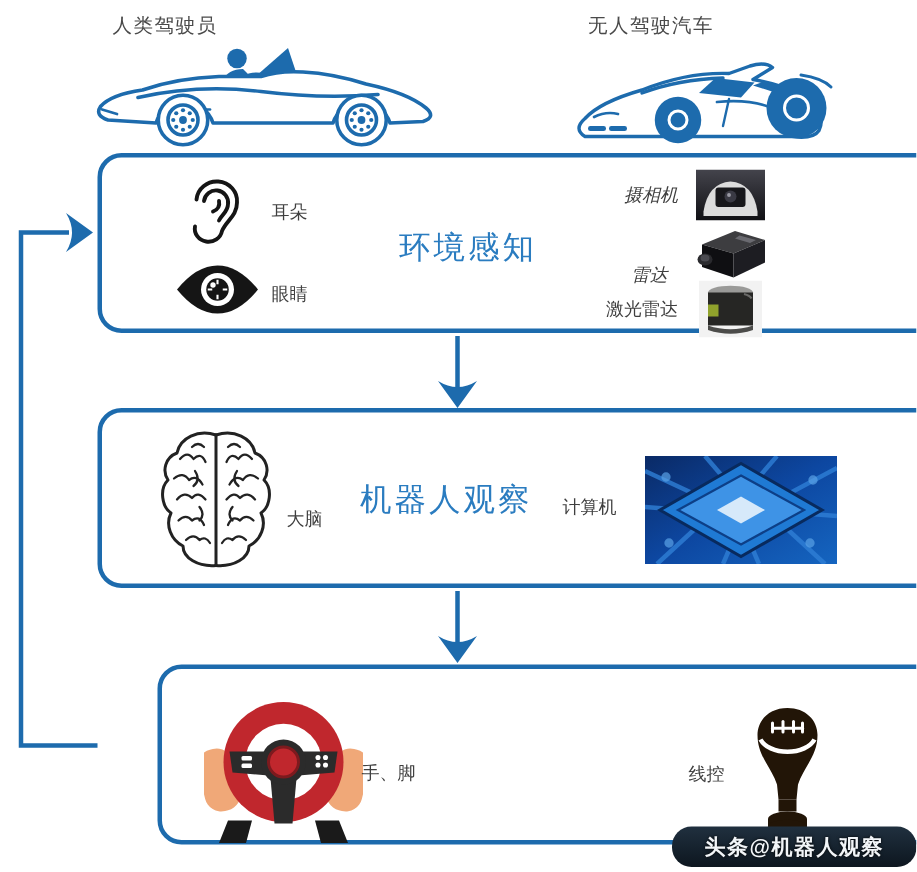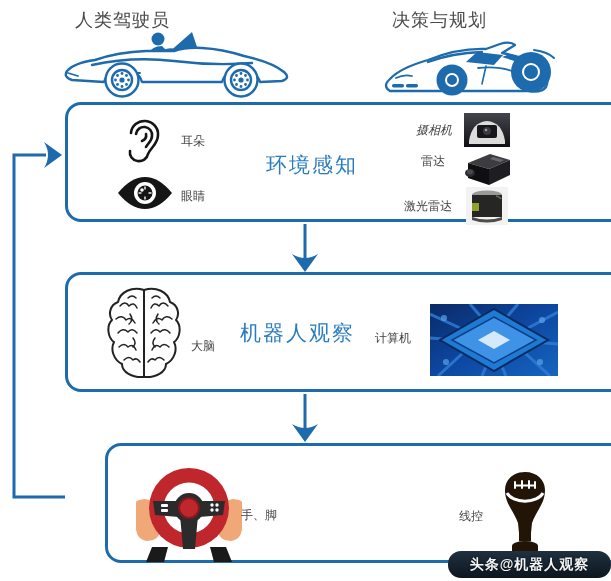--- a/index.html
+++ b/index.html
@@ -1,36 +1,36 @@
 <!DOCTYPE html>
 <html><head>
 <meta charset="utf-8">
 <style>
   html,body{margin:0;padding:0;background:#fff;}
   #stage{position:relative;width:611px;height:581px;background:#ffffff;overflow:hidden;
          font-family:"Liberation Sans",sans-serif;}
-  .hdr-label{position:absolute;font-size:18px;color:#4a4a4a;letter-spacing:1px;}
+  .hdr-label{position:absolute;font-size:13px;color:#4a4a4a;letter-spacing:1px;}
   .box{position:absolute;left:65px;width:596px;height:120px;border:3px solid #1d6bad;
        border-radius:16px;background:#fff;box-sizing:border-box;z-index:1;}
   .box-title{position:absolute;font-size:21px;font-weight:500;color:#2a7cc0;letter-spacing:2px;white-space:nowrap;}
   .lbl{position:absolute;font-size:12px;color:#3f3f3f;white-space:nowrap;}
   .abs{position:absolute;}
   #connectors{position:absolute;left:0;top:0;z-index:0;pointer-events:none;}
   #watermark{position:absolute;right:0;top:551px;width:163px;height:27px;z-index:2;
              background:linear-gradient(#20303f,#0d161f);color:#f2f5f8;font-size:14px;
              font-weight:bold;letter-spacing:1px;display:flex;align-items:center;
              justify-content:center;text-shadow:0 0 2px #000;border-radius:13px;}
 </style>
 </head>
 <body>
 
 <div id="stage">
 
   <div class="hdr-label" style="left:75px;top:8px;">人类驾驶员</div>
-  <div class="hdr-label" style="left:392px;top:8px;">决策与规划</div>
+  <div class="hdr-label" style="left:392px;top:8px;">无人驾驶汽车</div>
 
   <svg class="abs" style="left:62px;top:30px;" width="233" height="70" viewBox="0 0 233 70">
     <g stroke="#1d6bad" stroke-width="2.4" fill="none" stroke-linejoin="round" stroke-linecap="round">
 
       <circle cx="96" cy="9" r="6.5" fill="#1d6bad" stroke="none"></circle>
       <path d="M86 24 Q90 16 100 16 L106 22 L104 27 L86 27 Z" fill="#1d6bad" stroke="none"></path>
       <path d="M104 20 Q112 18 118 22" stroke-width="2"></path>
 
       <polygon points="130,2 137,23 106,23" fill="#1d6bad" stroke="none"></polygon>
 
@@ -142,21 +142,21 @@
             <stop offset="1" stop-color="#101014"></stop>
           </linearGradient>
         </defs>
       <rect width="46" height="34" fill="url(#gcam)"></rect>
       <path d="M5 28 Q8 9 23 8 Q38 9 41 28 L41 31 L5 31 Z" fill="#dcdcdc"></path>
       <rect x="13" y="12" width="20" height="13" rx="2" fill="#17171b"></rect>
       <circle cx="23" cy="18" r="4" fill="#3a3a44"></circle>
       <circle cx="22" cy="17" r="1.3" fill="#9a9aa4"></circle>
     </svg>
 
-    <div class="lbl" style="left:353px;top:48px;">雷达</div>
+    <div class="lbl" style="left:353px;top:70px;font-style:italic;">雷达</div>
     <svg class="abs" style="left:392px;top:44px;" width="54" height="40" viewBox="0 0 54 40">
       <polygon points="8,14 30,5 50,11 29,20" fill="#3d3d40"></polygon>
       <polygon points="8,14 29,20 29,36 8,29" fill="#0f0f12"></polygon>
       <polygon points="29,20 50,11 50,26 29,36" fill="#1d1d22"></polygon>
       <polygon points="33,8 44,11 40,13 30,10" fill="#6a6a70"></polygon>
       <ellipse cx="10" cy="24" rx="5" ry="4" fill="#2a2a2e"></ellipse>
       <ellipse cx="10" cy="23" rx="3" ry="2.4" fill="#4a4a50"></ellipse>
     </svg>
 
     <div class="lbl" style="left:336px;top:93px;">激光雷达</div>

